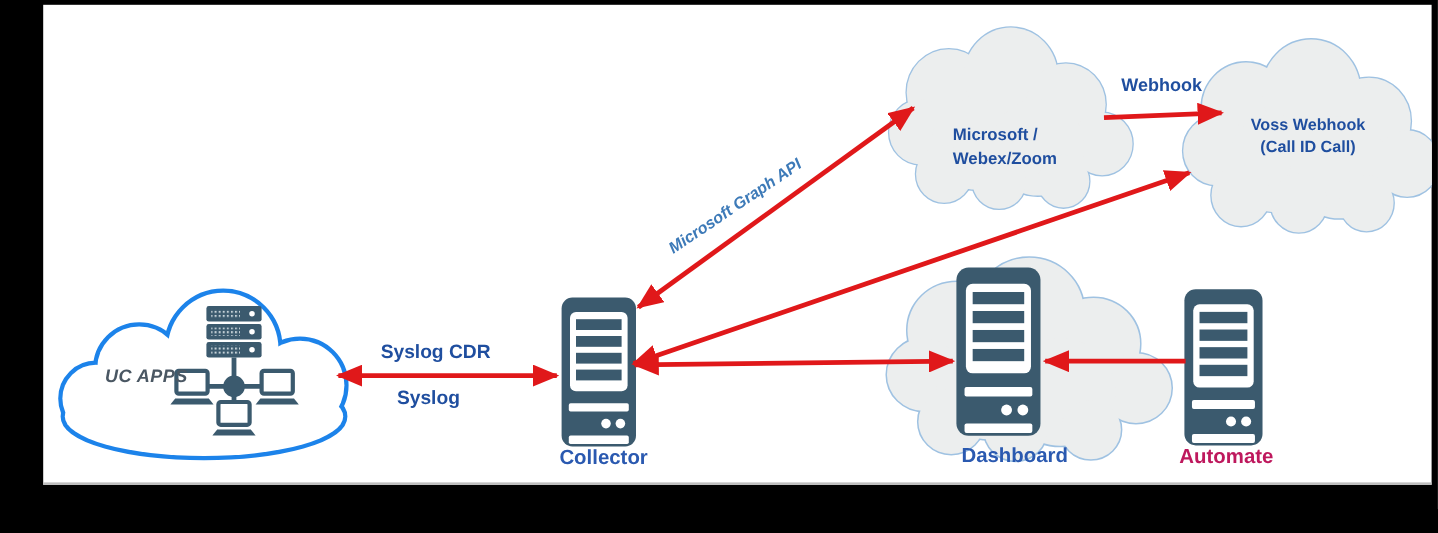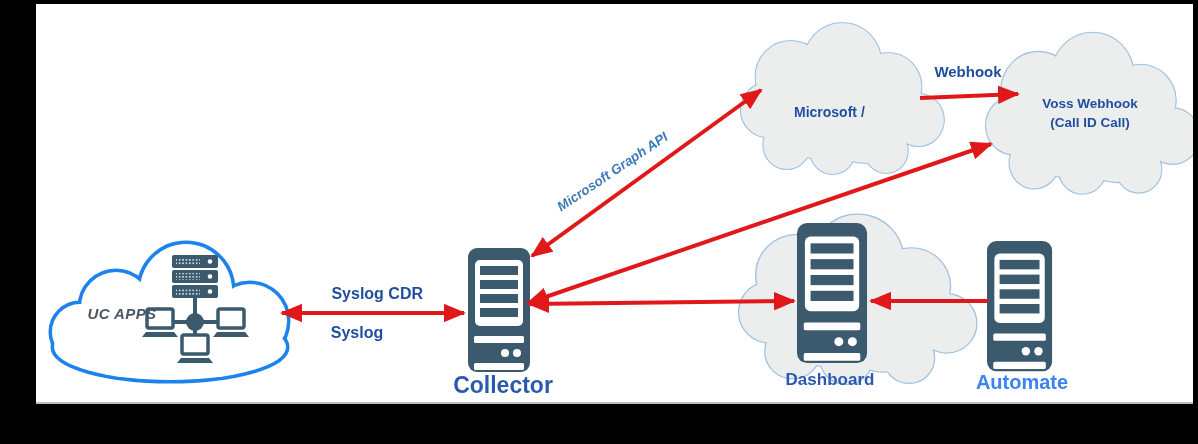--- a/index.html
+++ b/index.html
@@ -22,33 +22,33 @@
 
   .lbl {
     position:absolute;
     font-weight:bold;
     color:#1f4e9f;
     text-align:center;
     white-space:nowrap;
     line-height:1.25;
   }
   .lbl-uc       { left:40px;  top:301px; width:92px;  font-size:15px; color:#4a5763; letter-spacing:.4px;font-style:italic; }
-  .lbl-syslog1  { left:267px; top:280px; width:120px; font-size:16px;text-align:right; }
+  .lbl-syslog1  { left:267px; top:280px; width:120px; font-size:16px; }
   .lbl-syslog2  { left:261px; top:319px; width:120px; font-size:16px; }
-  .lbl-collector{ left:407px; top:367px; width:120px; font-size:23px; color:#2a59b0; }
+  .lbl-collector{ left:407px; top:367px; width:120px; font-size:17px; color:#2a59b0; }
   .lbl-graphapi {
     left:492px; top:160px; width:170px; font-size:13.5px;
     color:#3d7ab8; font-style:italic;
     transform:rotate(-34deg);
   }
   .lbl-mscloud  { left:758px; top:66px;  width:150px; font-size:14px; text-align:left; line-height:20px;margin-top:32px; }
   .lbl-events   { left:882px; top:59px;  width:100px; font-size:15px; }
   .lbl-voss     { left:972px; top:90px;  width:164px; font-size:13.5px; line-height:19px;text-align:center; }
-  .lbl-dashboard{ left:734px; top:365px; width:120px; font-size:17px; color:#2a59b0; }
-  .lbl-automate { left:926px; top:366px; width:120px; font-size:20px; color:#3b82f6; }
+  .lbl-dashboard{ left:734px; top:365px; width:120px; font-size:17px; color:#2a59b0;text-align:right; }
+  .lbl-automate { left:926px; top:366px; width:120px; font-size:17px; color:#be185d; }
 
   .cloud-stroke { fill:#eceeee; stroke:#9fc2e2; stroke-width:2.2px; }
   .cloud-fill   { fill:#eceeee; stroke:none; }
   .bcloud-stroke{ fill:#ffffff; stroke:#1c83ea; stroke-width:7px; }
   .bcloud-fill  { fill:#ffffff; stroke:none; }
   .edge { stroke:#e0181a; stroke-width:4px; fill:none; }
 </style>
 </head>
 <body>
 
@@ -190,20 +190,21 @@
 
     <div class="lbl lbl-syslog1">Syslog CDR</div>
     <div class="lbl lbl-syslog2">Syslog</div>
 
     <div class="lbl lbl-collector">Collector</div>
 
     <div class="lbl lbl-graphapi">Microsoft Graph API</div>
 
     <div class="lbl lbl-mscloud">
       <div>Microsoft /</div>
+      <div>Webex/Zoom</div>
     </div>
 
     <div class="lbl lbl-events">Webhook</div>
 
     <div class="lbl lbl-voss">
       <div>Voss Webhook</div>
       <div>(Call ID Call)</div>
     </div>
 
     <div class="lbl lbl-dashboard">Dashboard</div>

